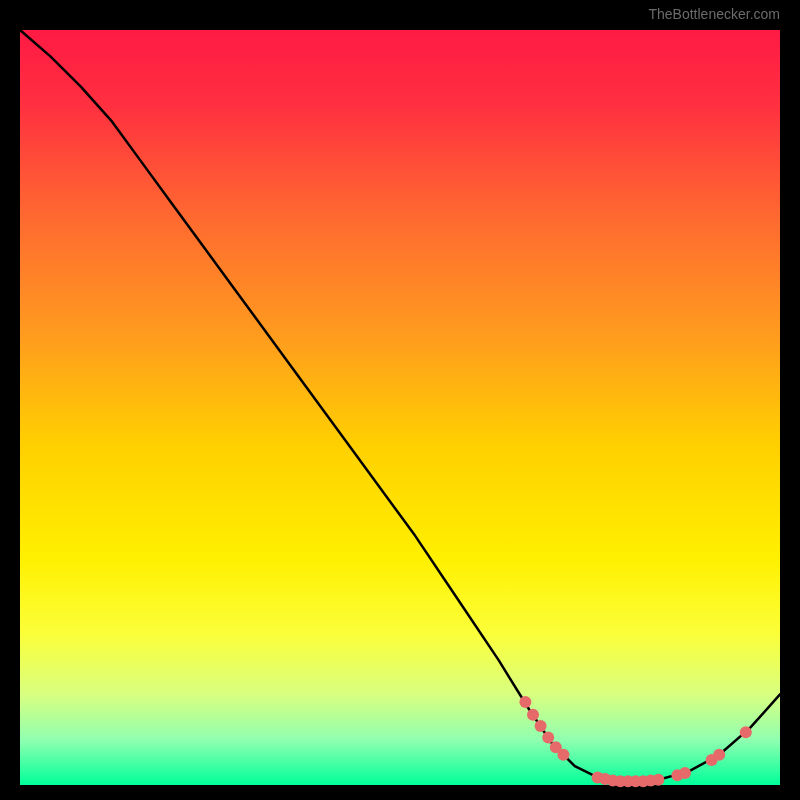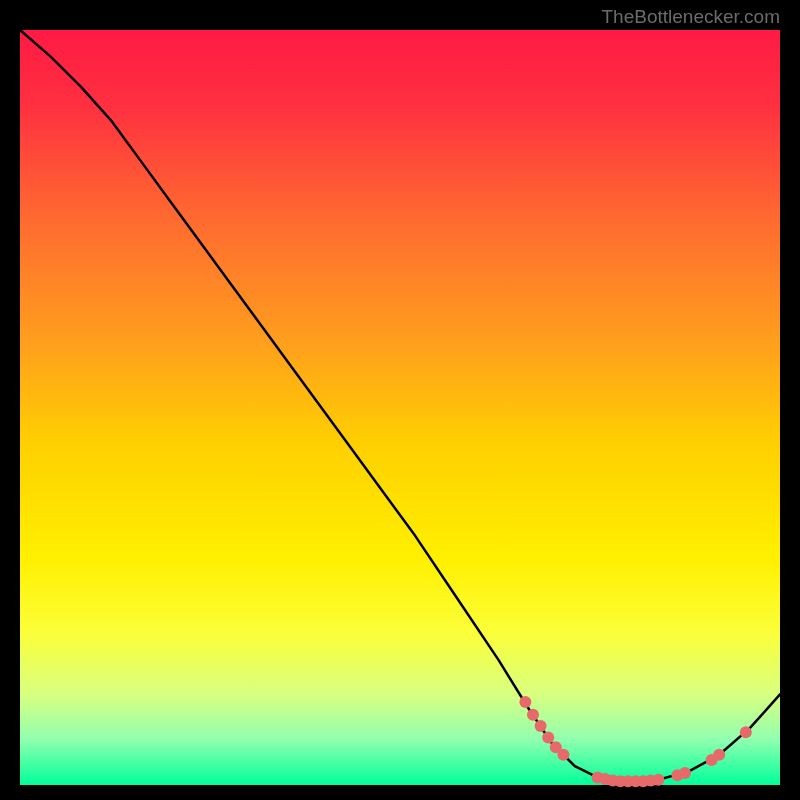--- a/index.html
+++ b/index.html
@@ -14,21 +14,21 @@
     position: relative;
     width: 800px;
     height: 800px;
     background: #000;
   }
   .watermark {
     position: absolute;
     top: 6px;
     right: 20px;
     color: #6b6b6b;
-    font-size: 19px;
+    font-size: 14px;
     font-family: Arial, sans-serif;
     z-index: 10;
   }
   svg {
     display: block;
   }
 </style>
 </head>
 <body>
 

